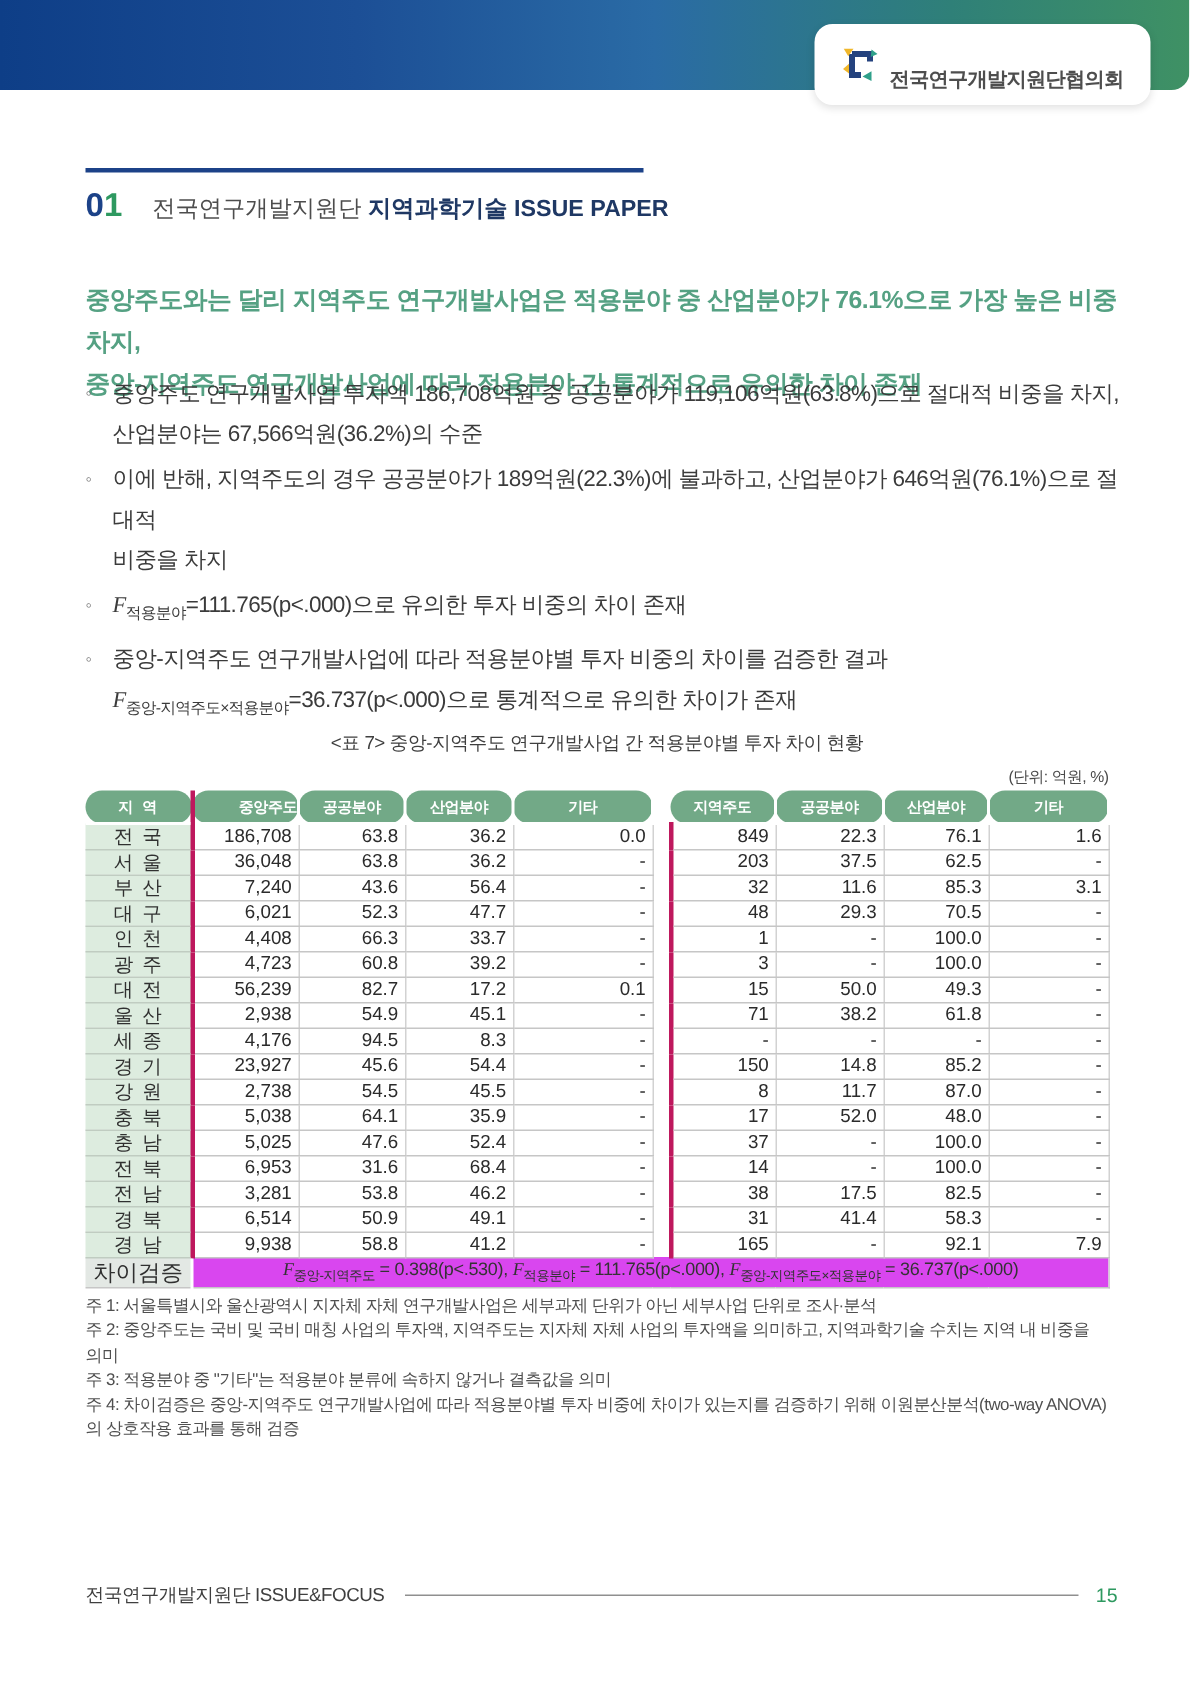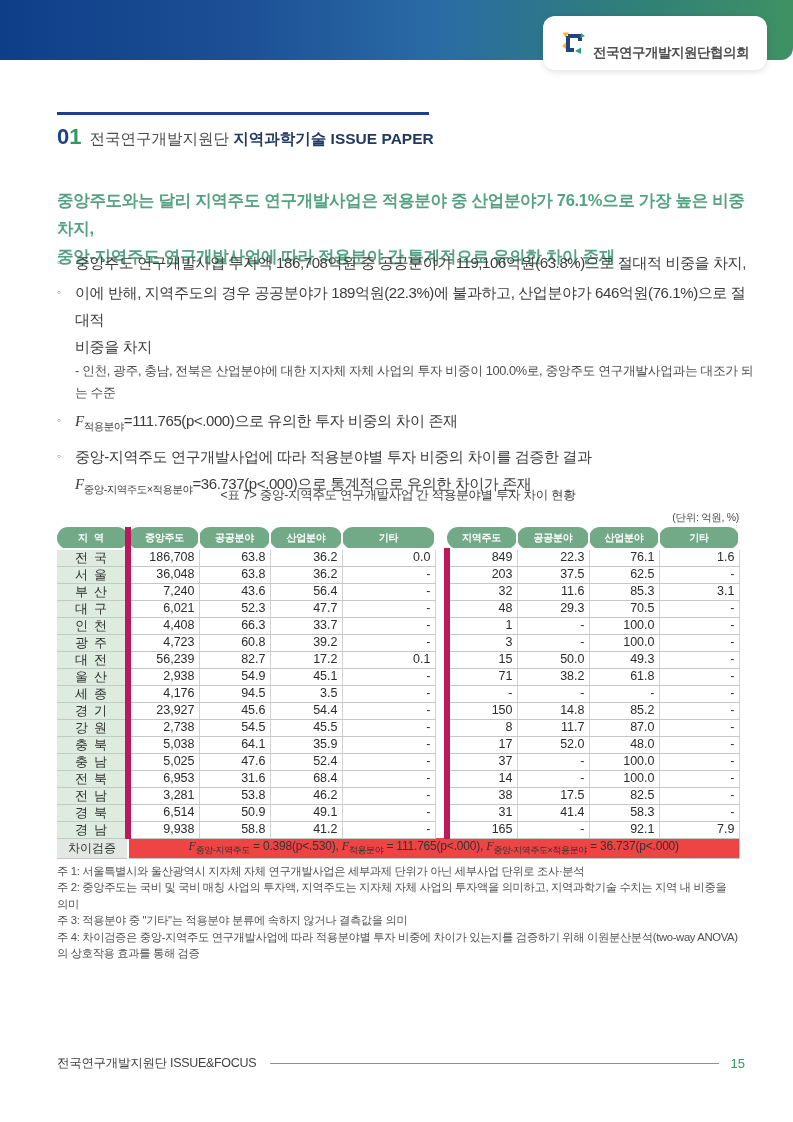--- a/index.html
+++ b/index.html
@@ -12,21 +12,21 @@
     background:linear-gradient(90deg,#0e3e87 0%,#1c4f96 30%,#2a6ba5 55%,#2f8078 80%,#3f9164 100%);
     border-bottom-right-radius:12px; }
   .logo-box { position:absolute; left:543px; top:16px; width:224px; height:54px; background:#fff;
     border-radius:12px; display:flex; align-items:center; justify-content:center; gap:6px;
     box-shadow:0 2px 6px rgba(0,0,0,0.12); }
   .logo-box .logo-text { font-size:13.5px; font-weight:bold; color:#4e4e4e; letter-spacing:-0.5px;margin-top:20px; }
 
   
   .section-head { position:absolute; left:57px; top:112px; width:688px; }
   .section-rule { width:372px; height:3px; background:#1c4288; margin-bottom:9px; }
-  .section-line { display:flex; align-items:baseline; gap:8px; }
+  .section-line { display:flex; align-items:baseline; gap:20px; }
   .sec-num { font-size:22px; font-weight:800; letter-spacing:0; }
   .sec-num .zero { color:#1c4288; }
   .sec-num .one { color:#2e9960; }
   .sec-title { font-size:15.5px; color:#4d4d4d; }
   .sec-title b { color:#1f3864; }
 
   
   .headline { position:absolute; left:57px; top:186px; width:700px;
     font-size:16.5px; font-weight:bold; color:#55a183; line-height:28px; letter-spacing:-0.3px; }
 
@@ -45,24 +45,24 @@
   .tbl-unit { text-align:right; font-size:10.5px; color:#4a4a4a; margin-top:7px; margin-bottom:2px; letter-spacing:-0.3px;}
   table { border-collapse:collapse; table-layout:fixed; width:682px; font-size:12.5px; }
   th { background:#72a987; color:#fff; font-weight:bold; height:22px; font-size:10px;
        border-right:2px solid #fff; border-bottom:2px solid #fff; letter-spacing:-0.3px;border-radius:11px; }
   th.spacer, td.spacer { background:#fff; border:none; }
   td { height:17px; line-height:15px; border-bottom:1px solid #c6c6c6; border-right:1px solid #d2d2d2; color:#2b2b2b; }
   td.region { background:#ddecdf; text-align:center; letter-spacing:6px; text-indent:6px;
        border-right:2px solid #fff; border-bottom:1px solid #c0ccc1; font-size:13px; color:#303030; }
   th.region-h { letter-spacing:6px; text-indent:6px; }
   td.num { text-align:right; padding-right:4px; }
-  td.first-data, th.first-data { border-left:6px solid #be185d; }
+  td.first-data, th.first-data { border-left:3px solid #be185d;text-align:right; }
   tr.diff-row td.diff-label { background:#e3e8e4; text-align:center; letter-spacing:0; text-indent:0;
-       font-size:12px; color:#303030; border-right:2px solid #fff; }
-  tr.diff-row td.diff-formula { background:#ef4444; text-align:center; font-size:12px; color:#333; letter-spacing:-0.2px; }
+       font-size:15px; color:#303030; border-right:2px solid #fff; }
+  tr.diff-row td.diff-formula { background:#d946ef; text-align:center; font-size:12px; color:#333; letter-spacing:-0.2px; }
   tr.diff-row td.diff-formula sub { font-size:9px; letter-spacing:-0.4px; }
   tr.diff-row td.diff-formula i { font-style:italic; font-family:"Liberation Serif","DejaVu Serif",serif; }
 
   
   .footnotes { margin-top:4px; font-size:11.3px; color:#4f4f4f; line-height:16.5px; letter-spacing:-0.35px; }
 
   
   .footer { position:absolute; left:57px; top:1055px; width:688px; display:flex; align-items:center; }
   .footer .f-title { font-size:12.5px; color:#3f3f3f; letter-spacing:-0.3px; }
   .footer .f-line { flex:1; height:1px; background:#8f8f8f; margin:0 12px 0 14px; }
@@ -101,29 +101,29 @@
     <div>중앙주도와는 달리 지역주도 연구개발사업은 적용분야 중 산업분야가 76.1%으로 가장 높은 비중 차지,</div>
     <div>중앙-지역주도 연구개발사업에 따라 적용분야 간 통계적으로 유의한 차이 존재</div>
   </div>
 
   <div class="bullets">
 
     <div class="bullet">
       <span class="marker">◦</span>
       <div class="b-content">
         <div>중앙주도 연구개발사업 투자액 186,708억원 중 공공분야가 119,106억원(63.8%)으로 절대적 비중을 차지,</div>
+        <div>산업분야는 67,566억원(36.2%)의 수준</div>
       </div>
     </div>
 
     <div class="bullet">
       <span class="marker">◦</span>
       <div class="b-content">
         <div>이에 반해, 지역주도의 경우 공공분야가 189억원(22.3%)에 불과하고, 산업분야가 646억원(76.1%)으로 절대적</div>
         <div>비중을 차지</div>
-        <div class="subnote">- 인천, 광주, 충남, 전북은 산업분야에 대한 지자체 자체 사업의 투자 비중이 100.0%로, 중앙주도 연구개발사업과는 대조가 되는 수준</div>
       </div>
     </div>
 
     <div class="bullet">
       <span class="marker">◦</span>
       <div class="b-content">
         <div class="formula"><i>F</i><sub>적용분야</sub><span>=111.765(p&lt;.000)으로 유의한 투자 비중의 차이 존재</span></div>
       </div>
     </div>
 
@@ -262,21 +262,21 @@
             <td class="spacer"></td>
             <td class="num first-data">71</td>
             <td class="num">38.2</td>
             <td class="num">61.8</td>
             <td class="num">-</td>
           </tr>
           <tr>
             <td class="region">세종</td>
             <td class="num first-data">4,176</td>
             <td class="num">94.5</td>
-            <td class="num">3.5</td>
+            <td class="num">8.3</td>
             <td class="num">-</td>
             <td class="spacer"></td>
             <td class="num first-data">-</td>
             <td class="num">-</td>
             <td class="num">-</td>
             <td class="num">-</td>
           </tr>
           <tr>
             <td class="region">경기</td>
             <td class="num first-data">23,927</td>

